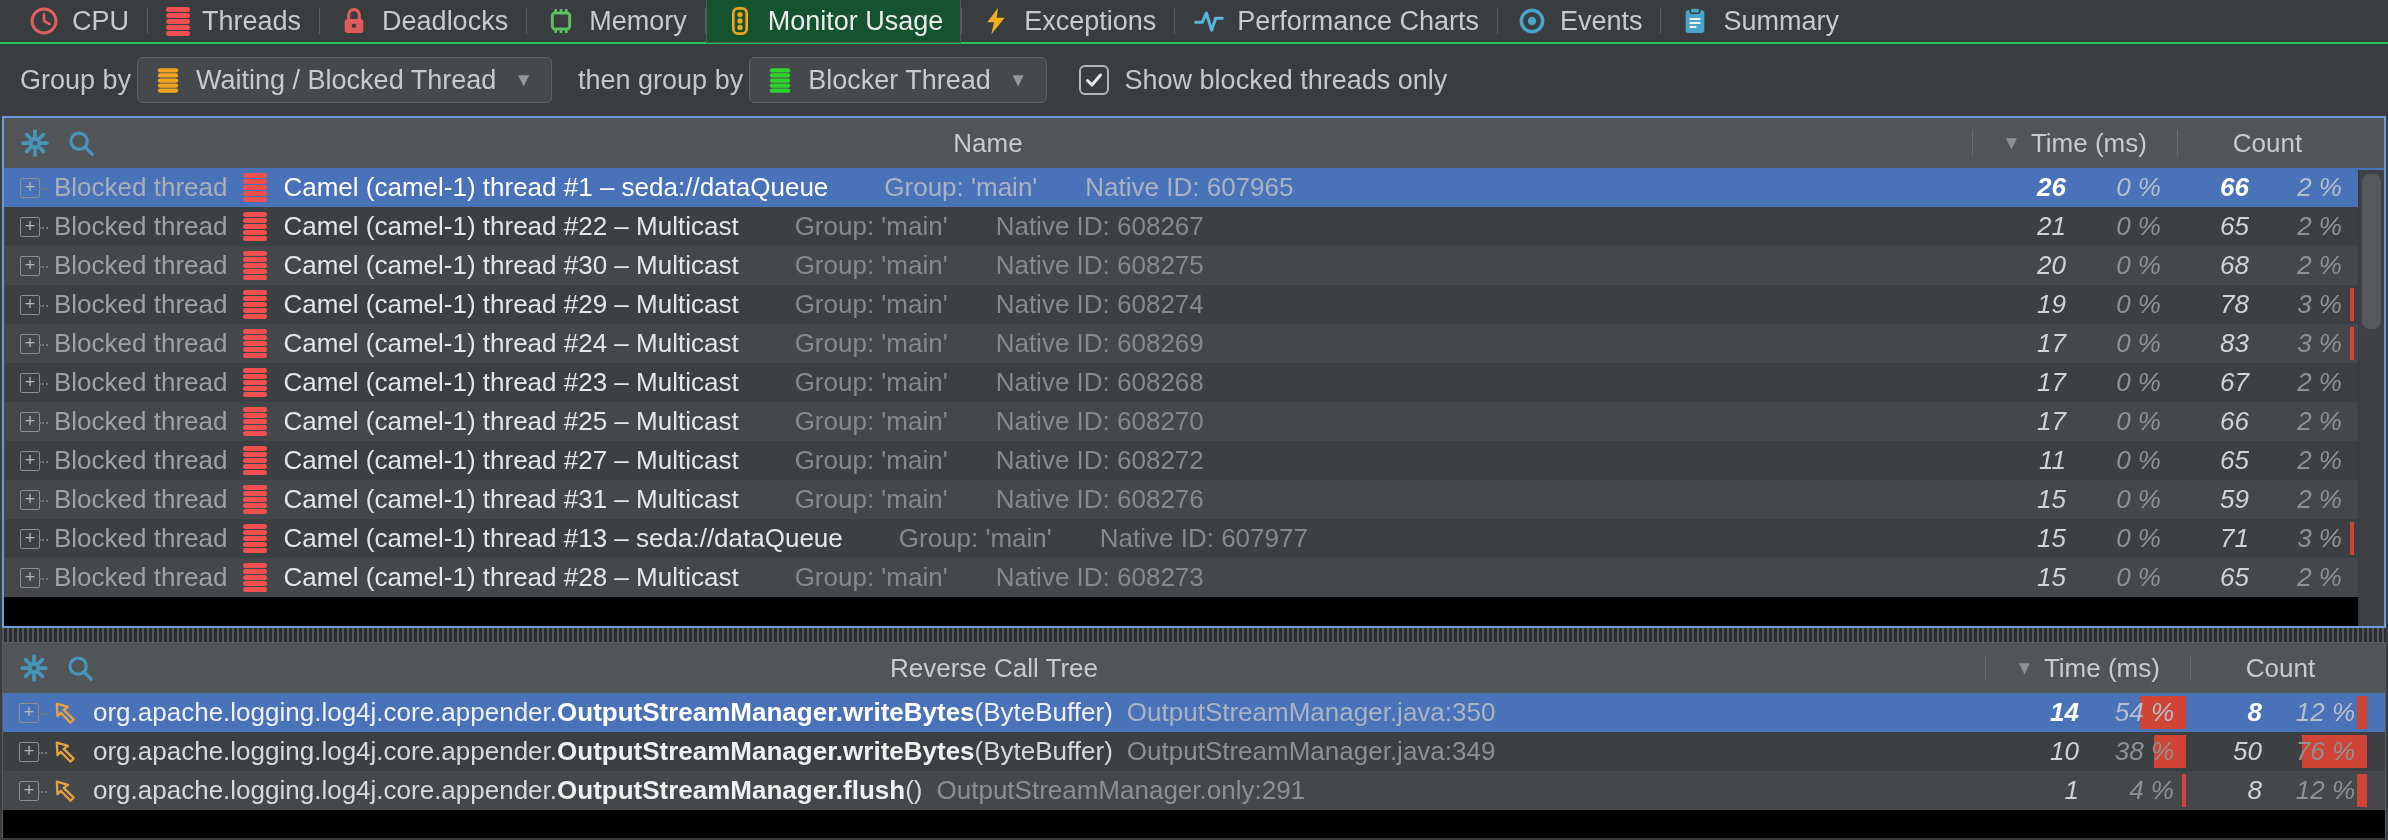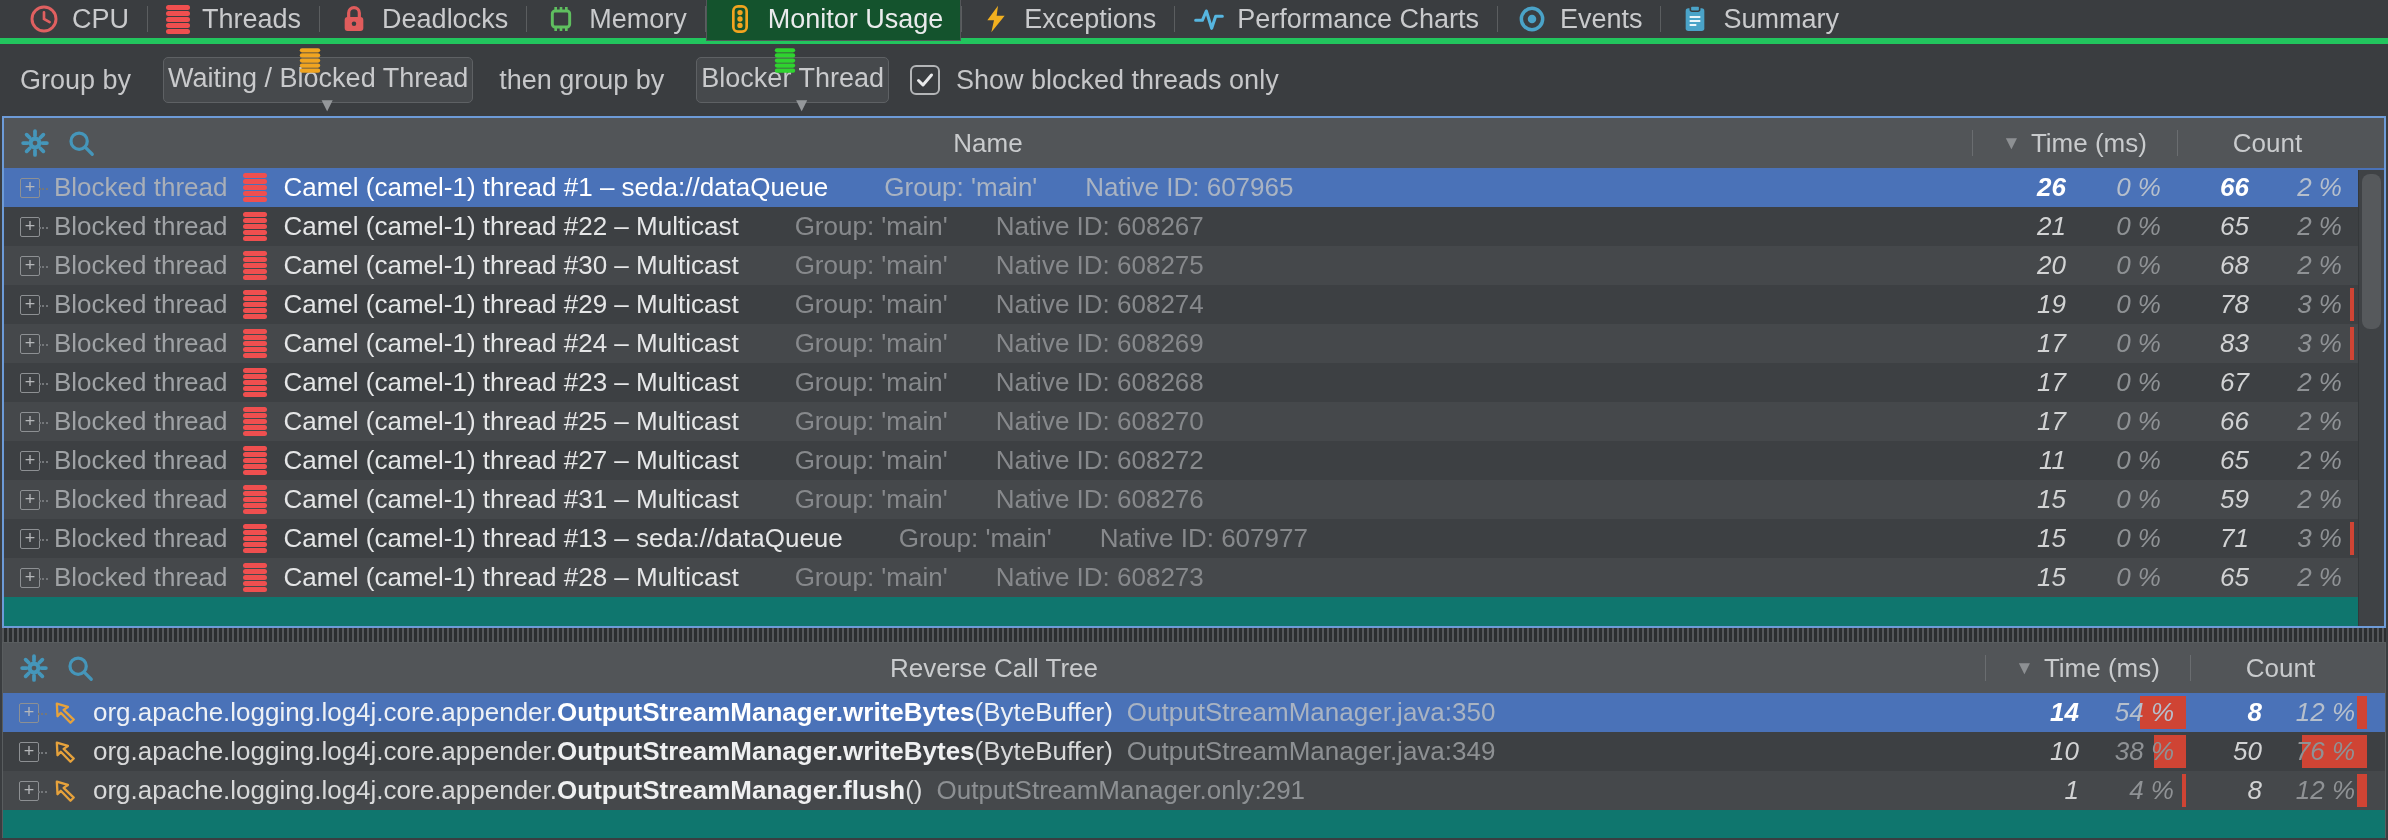--- a/index.html
+++ b/index.html
@@ -5,47 +5,47 @@
   * { box-sizing: border-box; margin: 0; padding: 0; }
   html,body { width:2388px; height:840px; overflow:hidden; }
   body {
     background:#3a3d40;
     font-family:"Liberation Sans", sans-serif;
     color:#c9cacc;
     -webkit-font-smoothing:antialiased;
   }
 
   
-  .toolbar { height:44px; display:flex; align-items:center; padding:0 10px; background:#3a3d40; border-bottom:6px solid #22c55e; }
+  .toolbar { height:44px; display:flex; align-items:center; padding:0 10px; background:#3a3d40; border-bottom:2px solid #22c55e; }
   .tab { display:flex; align-items:center; gap:12px; padding:0 18px; height:44px; font-size:27px; color:#c9cacc; cursor:default; white-space:nowrap; }
   .tab.selected { background:#14532d; color:#eaebec; box-shadow:inset 0 0 0 1px #54575a; }
   .tabsep { width:1px; height:26px; background:#5b5e60; flex:0 0 auto; }
   .tab-icon { display:flex; align-items:center; }
   .tab-icon svg { display:block; }
 
   
   .bars { display:inline-block; width:24px; height:5px; border-radius:2.5px; background:currentColor; position:relative; flex:0 0 auto;
           box-shadow:0 -12px 0 currentColor, 0 -6px 0 currentColor, 0 6px 0 currentColor, 0 12px 0 currentColor; }
   .bars.red    { color:#ef4f4f; }
   .bars.orange { color:#f0a420; }
   .bars.green  { color:#2fd32f; }
 
   
   .filterbar { height:72px; display:flex; align-items:center; padding:0 20px; font-size:27px; }
   .flabel { color:#c6c7c9; }
-  .dd { display:flex; align-items:center; height:46px; background:#46494c; border:1px solid #5e6164; border-radius:5px; padding:0 4px; margin-left:32px; color:#c9cacc; cursor:default;flex-direction:column; }
+  .dd { display:flex; align-items:center; height:46px; background:#46494c; border:1px solid #5e6164; border-radius:5px; padding:0 18px; margin-left:6px; color:#c9cacc; cursor:default; }
   .dd .bars { margin-right:16px; transform:scale(.85); }
   .dd .caret { margin-left:18px; color:#94979a; font-size:19px; }
   .then { margin-left:26px; }
-  .cbwrap { display:flex; align-items:center; margin-left:21px; gap:16px; cursor:default; }
+  .cbwrap { display:flex; align-items:center; margin-left:32px; gap:16px; cursor:default; }
   .cb { width:30px; height:30px; border:2px solid #b4b6b8; border-radius:6px; display:flex; align-items:center; justify-content:center; background:transparent; }
   .cb svg { display:block; }
 
   
-  .panel { margin:0 2px; background:#0f766e; overflow:hidden; position:relative; }
+  .panel { margin:0 2px; background:#000000; overflow:hidden; position:relative; }
   .panel-top { height:512px; border:2px solid #6d9bd8; }
   .panel-bottom { height:196px; border:1px solid #595d5f; border-bottom:none; }
 
   .phead { height:50px; background:#525558; display:grid; align-items:center; position:relative; }
   .panel-top .phead { grid-template-columns:1fr 205px 181px 26px; }
   .panel-bottom .phead { grid-template-columns:1fr 205px 181px 14px; }
   .ptitle { grid-column:1; justify-self:center; color:#c9cbcd; font-size:26px; }
   .hicons { position:absolute; left:16px; top:0; bottom:0; display:flex; align-items:center; gap:16px; }
   .hicons svg { display:block; }
   .hgroup { display:flex; align-items:center; justify-content:center; color:#c9cbcd; font-size:26px; position:relative; height:100%; }

